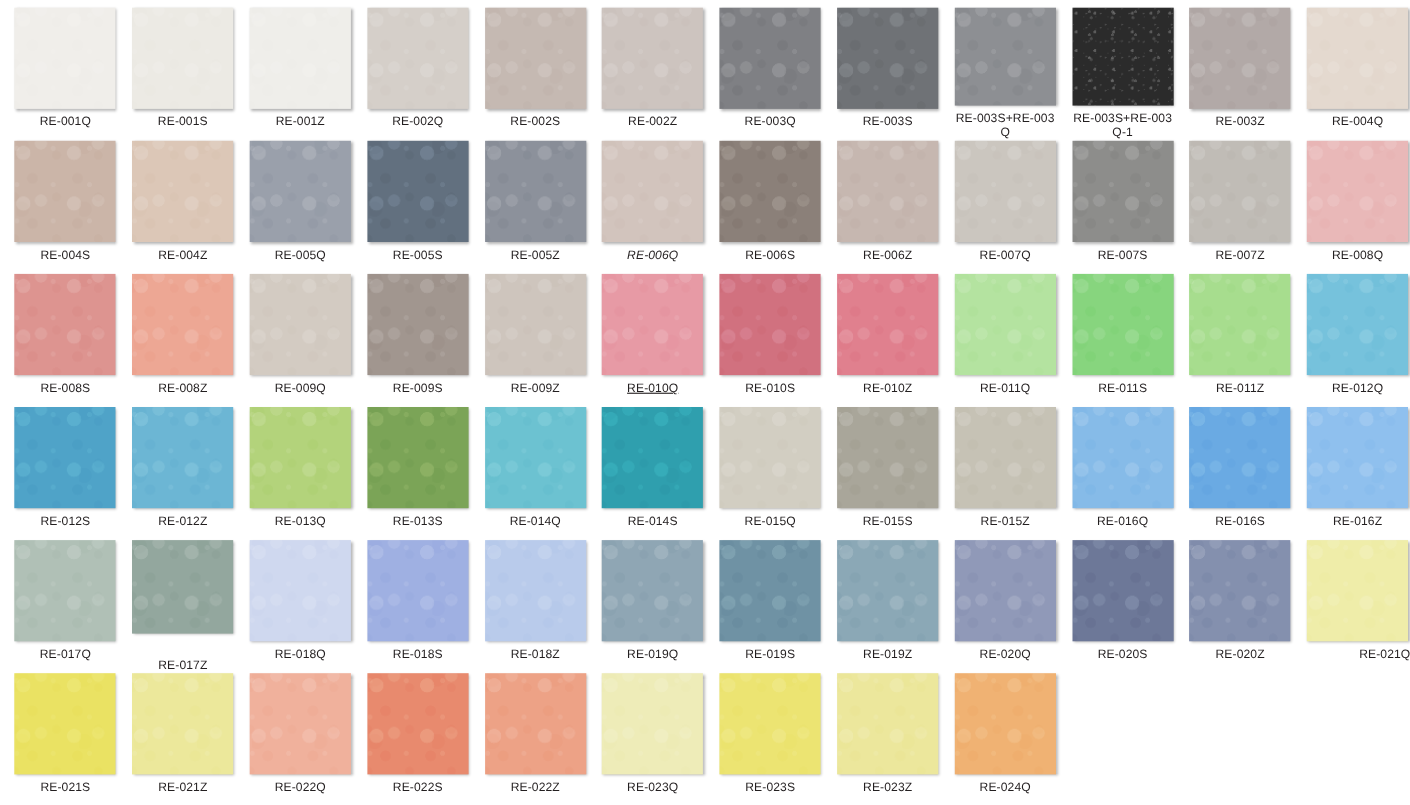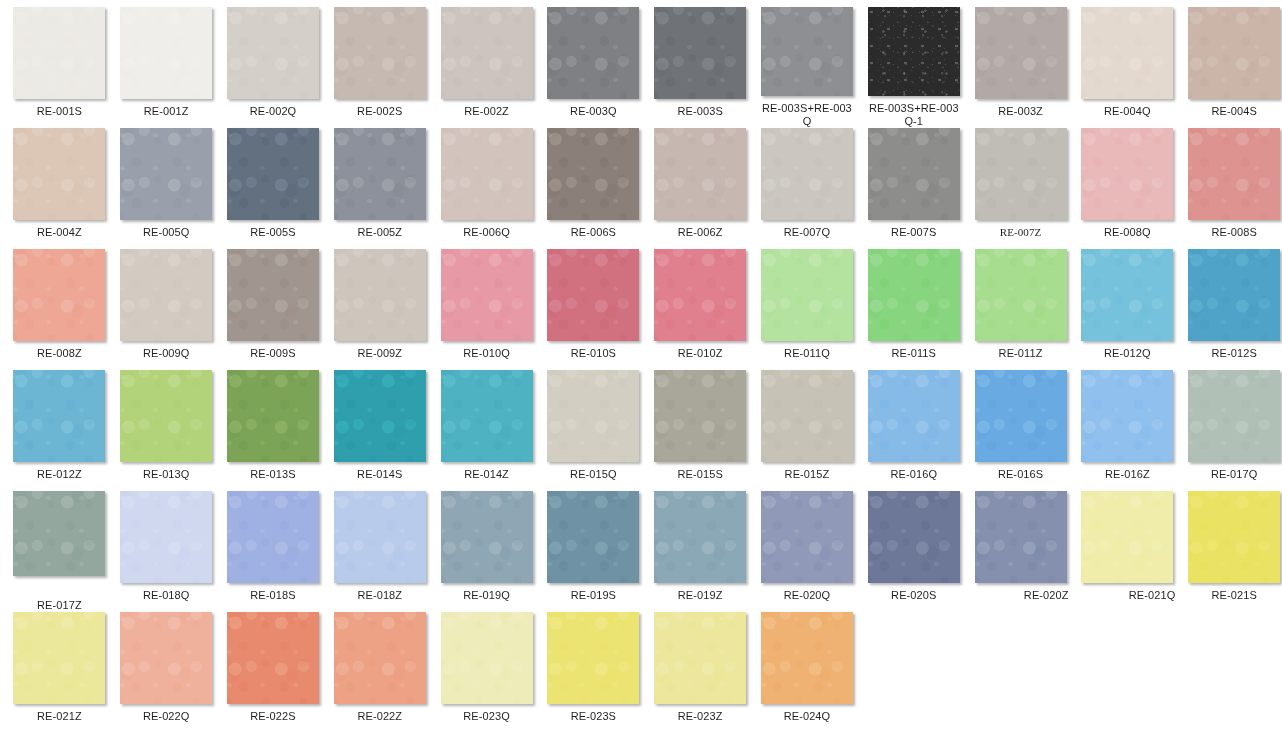--- a/index.html
+++ b/index.html
@@ -85,20 +85,24 @@
     color: #231f20;
     word-break: break-all;
     letter-spacing: 0.1px;
   }
 </style>
 </head>
 <body style="background: rgb(255, 255, 255);">
 
 <div id="swatch-grid">
     <div class="swatch-cell">
+      <div class="swatch-chip" style="background-color: rgb(240, 238, 234);"></div>
+      <div class="swatch-label" style="color: rgb(35, 31, 32);">RE-001Q</div>
+    </div>
+    <div class="swatch-cell">
       <div class="swatch-chip" style="background-color: rgb(236, 234, 228);"></div>
       <div class="swatch-label" style="color: rgb(35, 31, 32);">RE-001S</div>
     </div>
     <div class="swatch-cell">
       <div class="swatch-chip" style="background-color: rgb(239, 238, 234);"></div>
       <div class="swatch-label" style="color: rgb(35, 31, 32);">RE-001Z</div>
     </div>
     <div class="swatch-cell">
       <div class="swatch-chip" style="background-color: rgb(213, 207, 201);"></div>
       <div class="swatch-label" style="color: rgb(35, 31, 32);">RE-002Q</div>
@@ -150,41 +154,41 @@
     <div class="swatch-cell">
       <div class="swatch-chip" style="background-color: rgb(98, 112, 127);"></div>
       <div class="swatch-label" style="color: rgb(35, 31, 32);">RE-005S</div>
     </div>
     <div class="swatch-cell">
       <div class="swatch-chip" style="background-color: rgb(140, 145, 155);"></div>
       <div class="swatch-label" style="color: rgb(35, 31, 32);">RE-005Z</div>
     </div>
     <div class="swatch-cell">
       <div class="swatch-chip" style="background-color: rgb(210, 196, 189);"></div>
-      <div class="swatch-label" style="color: rgb(35, 31, 32);">RE-006Q</div>
+      <div class="swatch-label" style="color: rgb(35, 31, 32); font-style: italic;">RE-006Q</div>
     </div>
     <div class="swatch-cell">
       <div class="swatch-chip" style="background-color: rgb(139, 128, 121);"></div>
       <div class="swatch-label" style="color: rgb(35, 31, 32);">RE-006S</div>
     </div>
     <div class="swatch-cell">
       <div class="swatch-chip" style="background-color: rgb(198, 183, 176);"></div>
       <div class="swatch-label" style="color: rgb(35, 31, 32);">RE-006Z</div>
     </div>
     <div class="swatch-cell">
       <div class="swatch-chip" style="background-color: rgb(203, 198, 191);"></div>
       <div class="swatch-label" style="color: rgb(35, 31, 32);">RE-007Q</div>
     </div>
     <div class="swatch-cell">
       <div class="swatch-chip" style="background-color: rgb(141, 141, 139);"></div>
       <div class="swatch-label" style="color: rgb(35, 31, 32);">RE-007S</div>
     </div>
     <div class="swatch-cell">
       <div class="swatch-chip" style="background-color: rgb(192, 188, 182);"></div>
-      <div class="swatch-label" style="color: rgb(35, 31, 32); font-family: Liberation Serif, serif;">RE-007Z</div>
+      <div class="swatch-label" style="color: rgb(35, 31, 32);">RE-007Z</div>
     </div>
     <div class="swatch-cell">
       <div class="swatch-chip" style="background-color: rgb(233, 184, 184);"></div>
       <div class="swatch-label" style="color: rgb(35, 31, 32);">RE-008Q</div>
     </div>
     <div class="swatch-cell">
       <div class="swatch-chip" style="background-color: rgb(221, 148, 144);"></div>
       <div class="swatch-label" style="color: rgb(35, 31, 32);">RE-008S</div>
     </div>
     <div class="swatch-cell">
@@ -198,21 +202,21 @@
     <div class="swatch-cell">
       <div class="swatch-chip" style="background-color: rgb(161, 150, 143);"></div>
       <div class="swatch-label" style="color: rgb(35, 31, 32);">RE-009S</div>
     </div>
     <div class="swatch-cell">
       <div class="swatch-chip" style="background-color: rgb(206, 197, 189);"></div>
       <div class="swatch-label" style="color: rgb(35, 31, 32);">RE-009Z</div>
     </div>
     <div class="swatch-cell">
       <div class="swatch-chip" style="background-color: rgb(231, 154, 165);"></div>
-      <div class="swatch-label" style="color: rgb(35, 31, 32);">RE-010Q</div>
+      <div class="swatch-label" style="color: rgb(35, 31, 32); text-decoration: underline;">RE-010Q</div>
     </div>
     <div class="swatch-cell">
       <div class="swatch-chip" style="background-color: rgb(209, 113, 127);"></div>
       <div class="swatch-label" style="color: rgb(35, 31, 32);">RE-010S</div>
     </div>
     <div class="swatch-cell">
       <div class="swatch-chip" style="background-color: rgb(224, 128, 142);"></div>
       <div class="swatch-label" style="color: rgb(35, 31, 32);">RE-010Z</div>
     </div>
     <div class="swatch-cell">
@@ -241,28 +245,28 @@
     </div>
     <div class="swatch-cell">
       <div class="swatch-chip" style="background-color: rgb(179, 211, 123);"></div>
       <div class="swatch-label" style="color: rgb(35, 31, 32);">RE-013Q</div>
     </div>
     <div class="swatch-cell">
       <div class="swatch-chip" style="background-color: rgb(123, 164, 87);"></div>
       <div class="swatch-label" style="color: rgb(35, 31, 32);">RE-013S</div>
     </div>
     <div class="swatch-cell">
+      <div class="swatch-chip" style="background-color: rgb(108, 194, 209);"></div>
+      <div class="swatch-label" style="color: rgb(35, 31, 32);">RE-014Q</div>
+    </div>
+    <div class="swatch-cell">
       <div class="swatch-chip" style="background-color: rgb(47, 159, 174);"></div>
       <div class="swatch-label" style="color: rgb(35, 31, 32);">RE-014S</div>
     </div>
     <div class="swatch-cell">
-      <div class="swatch-chip" style="background-color: rgb(79, 178, 194);"></div>
-      <div class="swatch-label" style="color: rgb(35, 31, 32);">RE-014Z</div>
-    </div>
-    <div class="swatch-cell">
       <div class="swatch-chip" style="background-color: rgb(210, 206, 194);"></div>
       <div class="swatch-label" style="color: rgb(35, 31, 32);">RE-015Q</div>
     </div>
     <div class="swatch-cell">
       <div class="swatch-chip" style="background-color: rgb(169, 166, 154);"></div>
       <div class="swatch-label" style="color: rgb(35, 31, 32);">RE-015S</div>
     </div>
     <div class="swatch-cell">
       <div class="swatch-chip" style="background-color: rgb(198, 194, 181);"></div>
       <div class="swatch-label" style="color: rgb(35, 31, 32);">RE-015Z</div>
@@ -314,21 +318,21 @@
     <div class="swatch-cell">
       <div class="swatch-chip" style="background-color: rgb(144, 153, 184);"></div>
       <div class="swatch-label" style="color: rgb(35, 31, 32);">RE-020Q</div>
     </div>
     <div class="swatch-cell">
       <div class="swatch-chip" style="background-color: rgb(109, 120, 152);"></div>
       <div class="swatch-label" style="color: rgb(35, 31, 32);">RE-020S</div>
     </div>
     <div class="swatch-cell">
       <div class="swatch-chip" style="background-color: rgb(132, 144, 174);"></div>
-      <div class="swatch-label" style="color: rgb(35, 31, 32); text-align: right;">RE-020Z</div>
+      <div class="swatch-label" style="color: rgb(35, 31, 32);">RE-020Z</div>
     </div>
     <div class="swatch-cell">
       <div class="swatch-chip" style="background-color: rgb(239, 237, 169);"></div>
       <div class="swatch-label" style="color: rgb(35, 31, 32); text-align: right;">RE-021Q</div>
     </div>
     <div class="swatch-cell">
       <div class="swatch-chip" style="background-color: rgb(234, 226, 99);"></div>
       <div class="swatch-label" style="color: rgb(35, 31, 32);">RE-021S</div>
     </div>
     <div class="swatch-cell">

